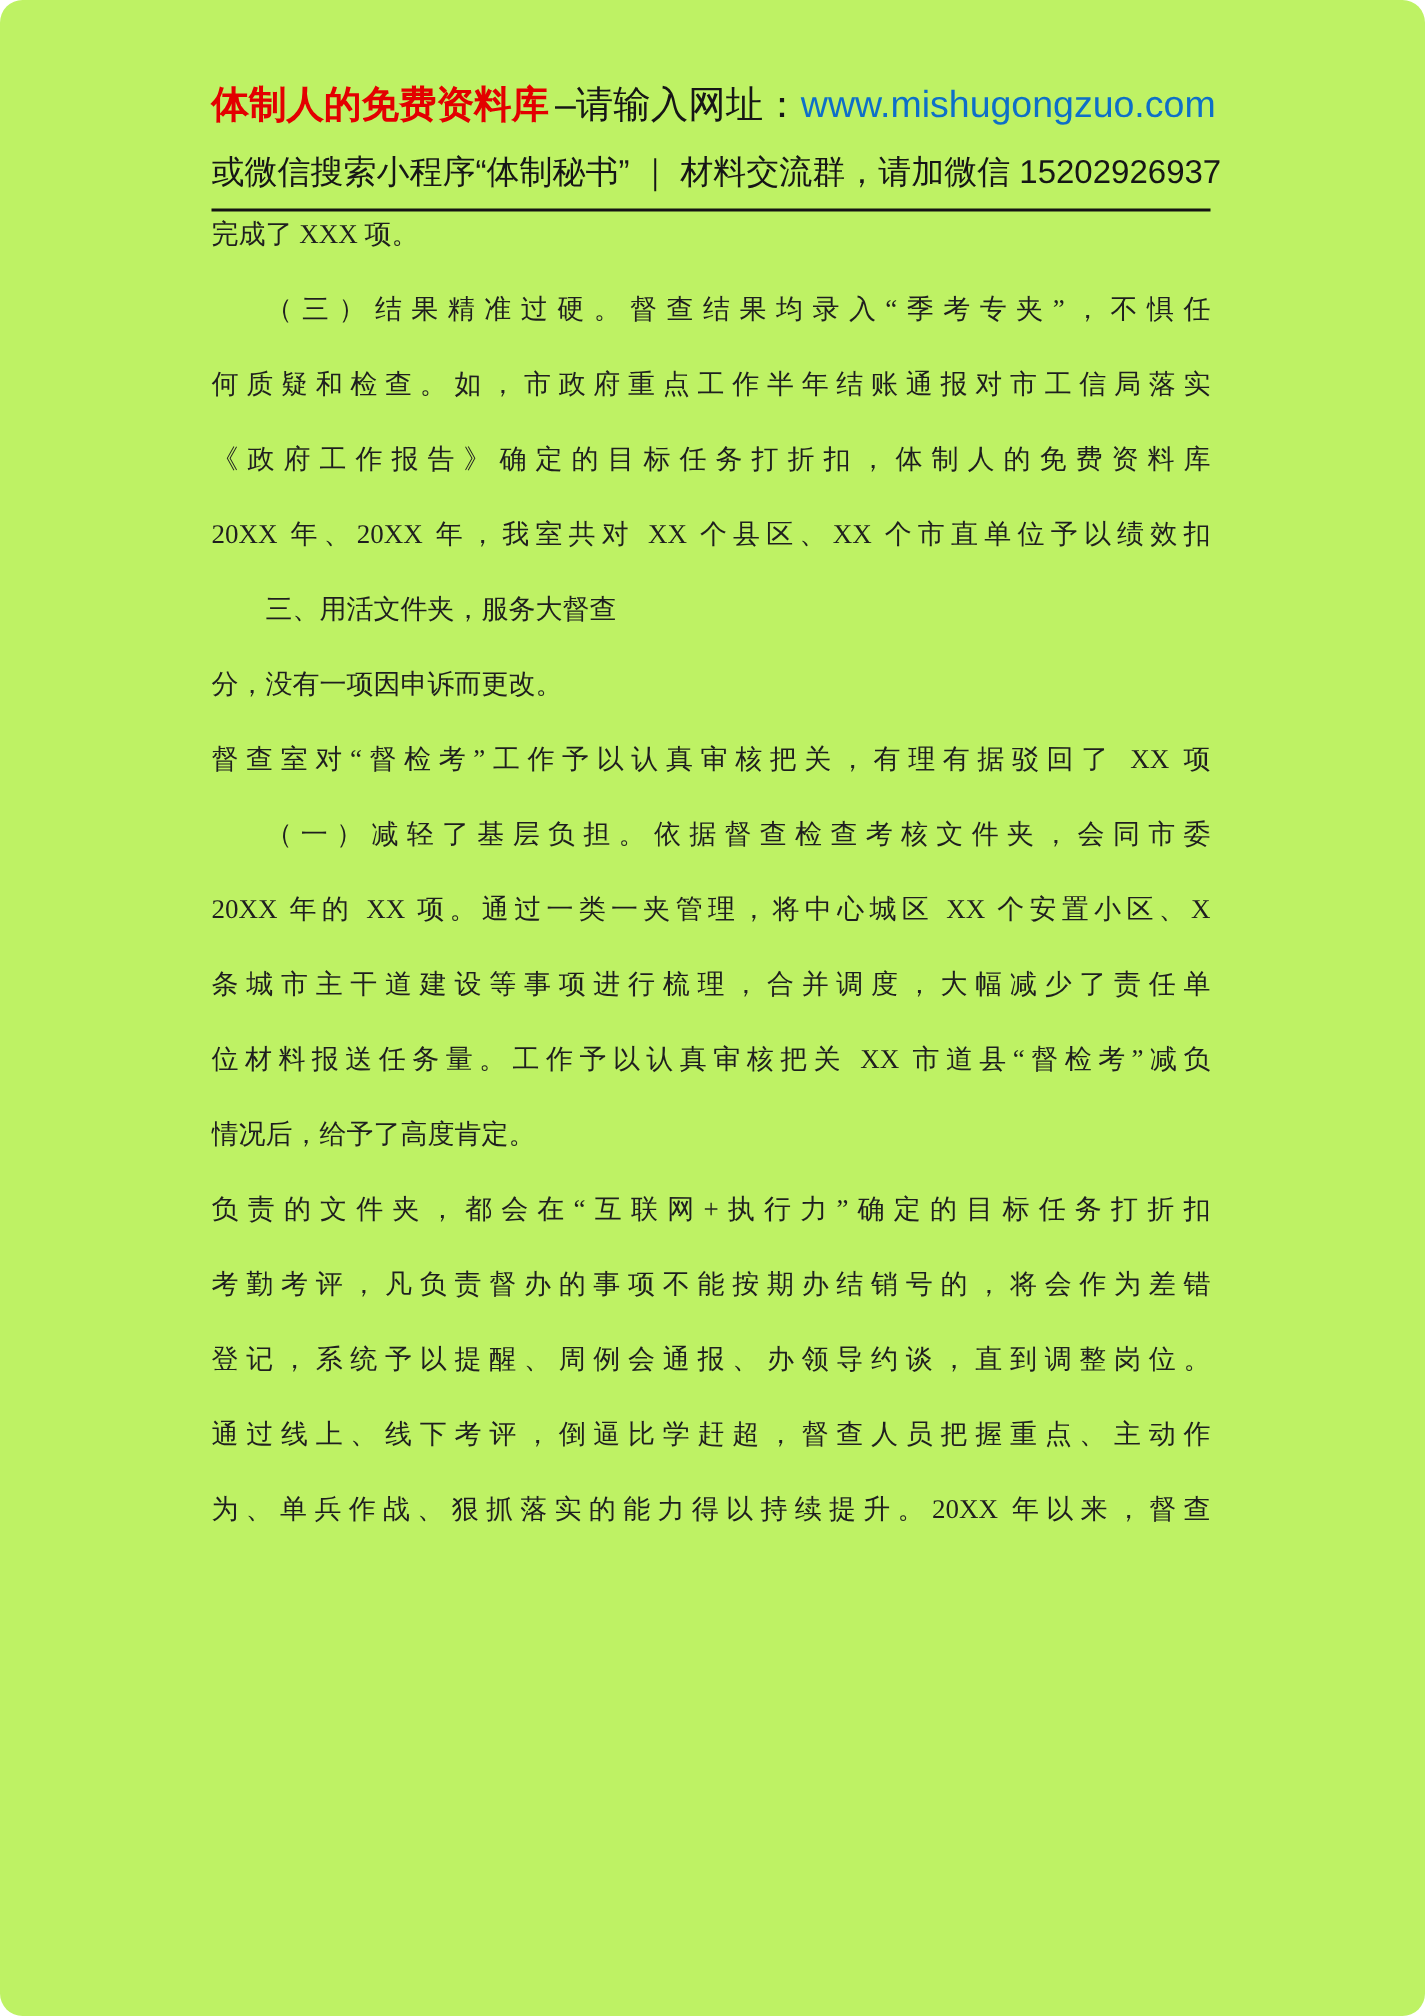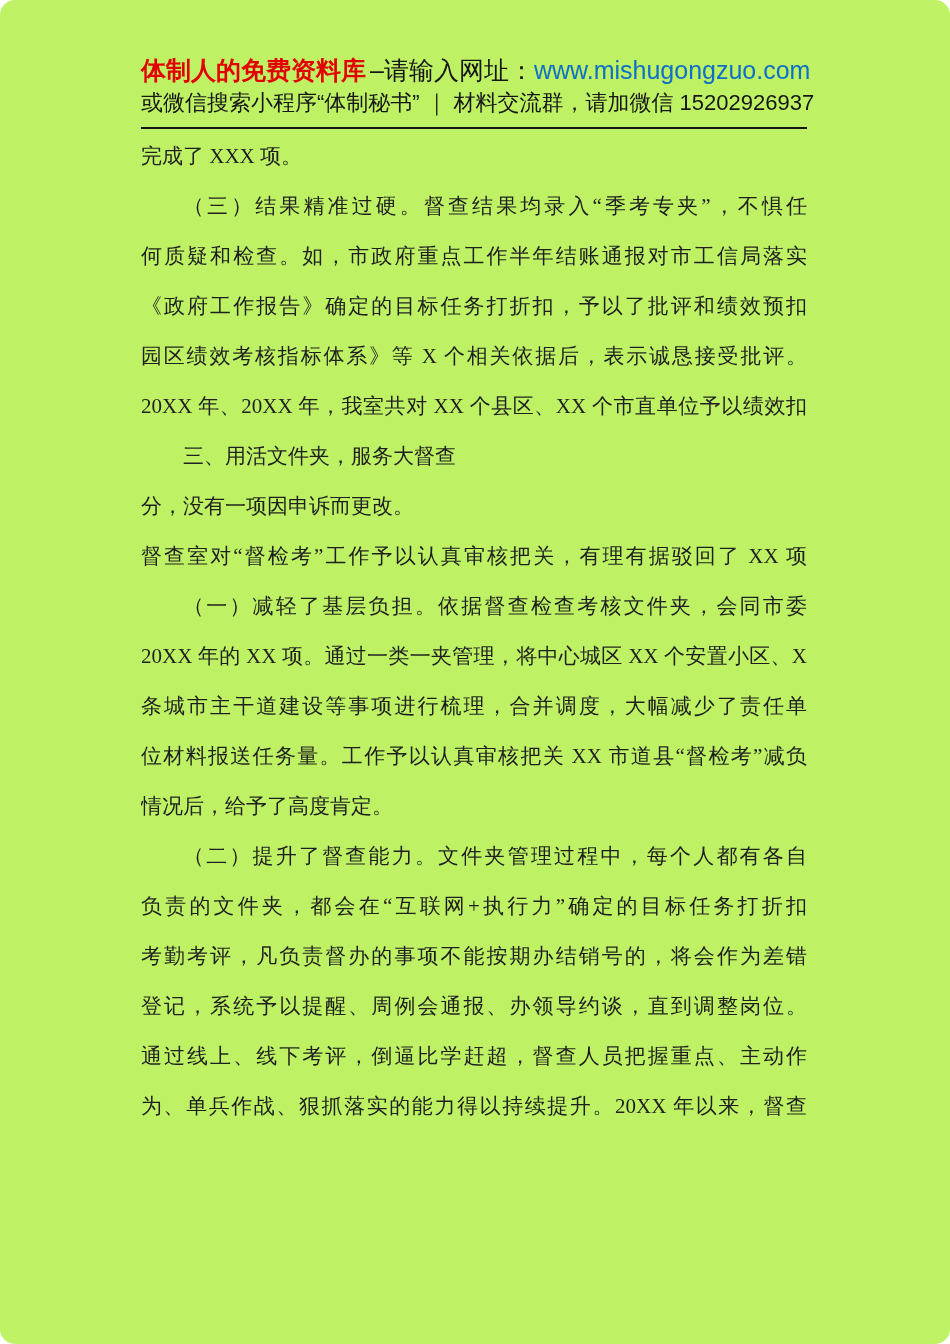--- a/index.html
+++ b/index.html
@@ -24,30 +24,30 @@
     border-bottom: 2px solid var(--rule-black, #141414);
     padding-bottom: 9px;
   }
   .h-line1 { font-size: 25px; line-height: 33px; white-space: nowrap; }
   .brand { color: var(--brand-red, #e30000); font-weight: bold; }
   .prompt { color: #161616; margin-left: 4px; }
   .url { color: var(--link-blue, #0e6fc8); text-decoration: none; }
   .h-line2 {
     font-size: 22px;
     line-height: 30px;
-    margin-top: 1px;
+    margin-top: 13px;
     color: #161616;
     white-space: nowrap;
   }
   .doc-body {
     position: absolute;
     left: 141px;
     top: 131px;
     width: 666px;
-    font-size: 21px;
+    font-size: 18px;
   }
   .line {
     height: 50px;
     line-height: 50px;
     overflow: hidden;
     text-align: justify;
     text-align-last: justify;
   }
   .line.end { text-align-last: left; }
   .line.indent { text-indent: 2em; }
@@ -61,32 +61,30 @@
     <div class="h-line1">
       <span class="brand">体制人的免费资料库</span><span class="prompt">–请输入网址：</span><a href="#" class="url">www.mishugongzuo.com</a>
     </div>
     <div class="h-line2">或微信搜索小程序“体制秘书” ｜ 材料交流群，请加微信 15202926937</div>
   </header>
 
   <main class="doc-body">
     <div class="line end">完成了 XXX 项。</div>
     <div class="line indent">（三）结果精准过硬。督查结果均录入“季考专夹”，不惧任</div>
     <div class="line">何质疑和检查。如，市政府重点工作半年结账通报对市工信局落实</div>
-    <div class="line">《政府工作报告》确定的目标任务打折扣，予以了批评和绩效预扣</div>
-    <div class="line">园区绩效考核指标体系》等 X 个相关依据后，表示诚恳接受批评。</div>
+    <div class="line">《政府工作报告》确定的目标任务打折扣，体制人的免费资料库</div>
     <div class="line">20XX 年、20XX 年，我室共对 XX 个县区、XX 个市直单位予以绩效扣</div>
     <div class="line indent end">三、用活文件夹，服务大督查</div>
     <div class="line end">分，没有一项因申诉而更改。</div>
     <div class="line">督查室对“督检考”工作予以认真审核把关，有理有据驳回了 XX 项</div>
     <div class="line indent">（一）减轻了基层负担。依据督查检查考核文件夹，会同市委</div>
     <div class="line">20XX 年的 XX 项。通过一类一夹管理，将中心城区 XX 个安置小区、X</div>
     <div class="line">条城市主干道建设等事项进行梳理，合并调度，大幅减少了责任单</div>
     <div class="line">位材料报送任务量。工作予以认真审核把关 XX 市道县“督检考”减负</div>
     <div class="line end">情况后，给予了高度肯定。</div>
-    <div class="line indent">（二）提升了督查能力。文件夹管理过程中，每个人都有各自</div>
     <div class="line">负责的文件夹，都会在“互联网+执行力”确定的目标任务打折扣</div>
     <div class="line">考勤考评，凡负责督办的事项不能按期办结销号的，将会作为差错</div>
     <div class="line">登记，系统予以提醒、周例会通报、办领导约谈，直到调整岗位。</div>
     <div class="line">通过线上、线下考评，倒逼比学赶超，督查人员把握重点、主动作</div>
     <div class="line">为、单兵作战、狠抓落实的能力得以持续提升。20XX 年以来，督查</div>
   </main>
 
 </div>
 
 </body></html>

